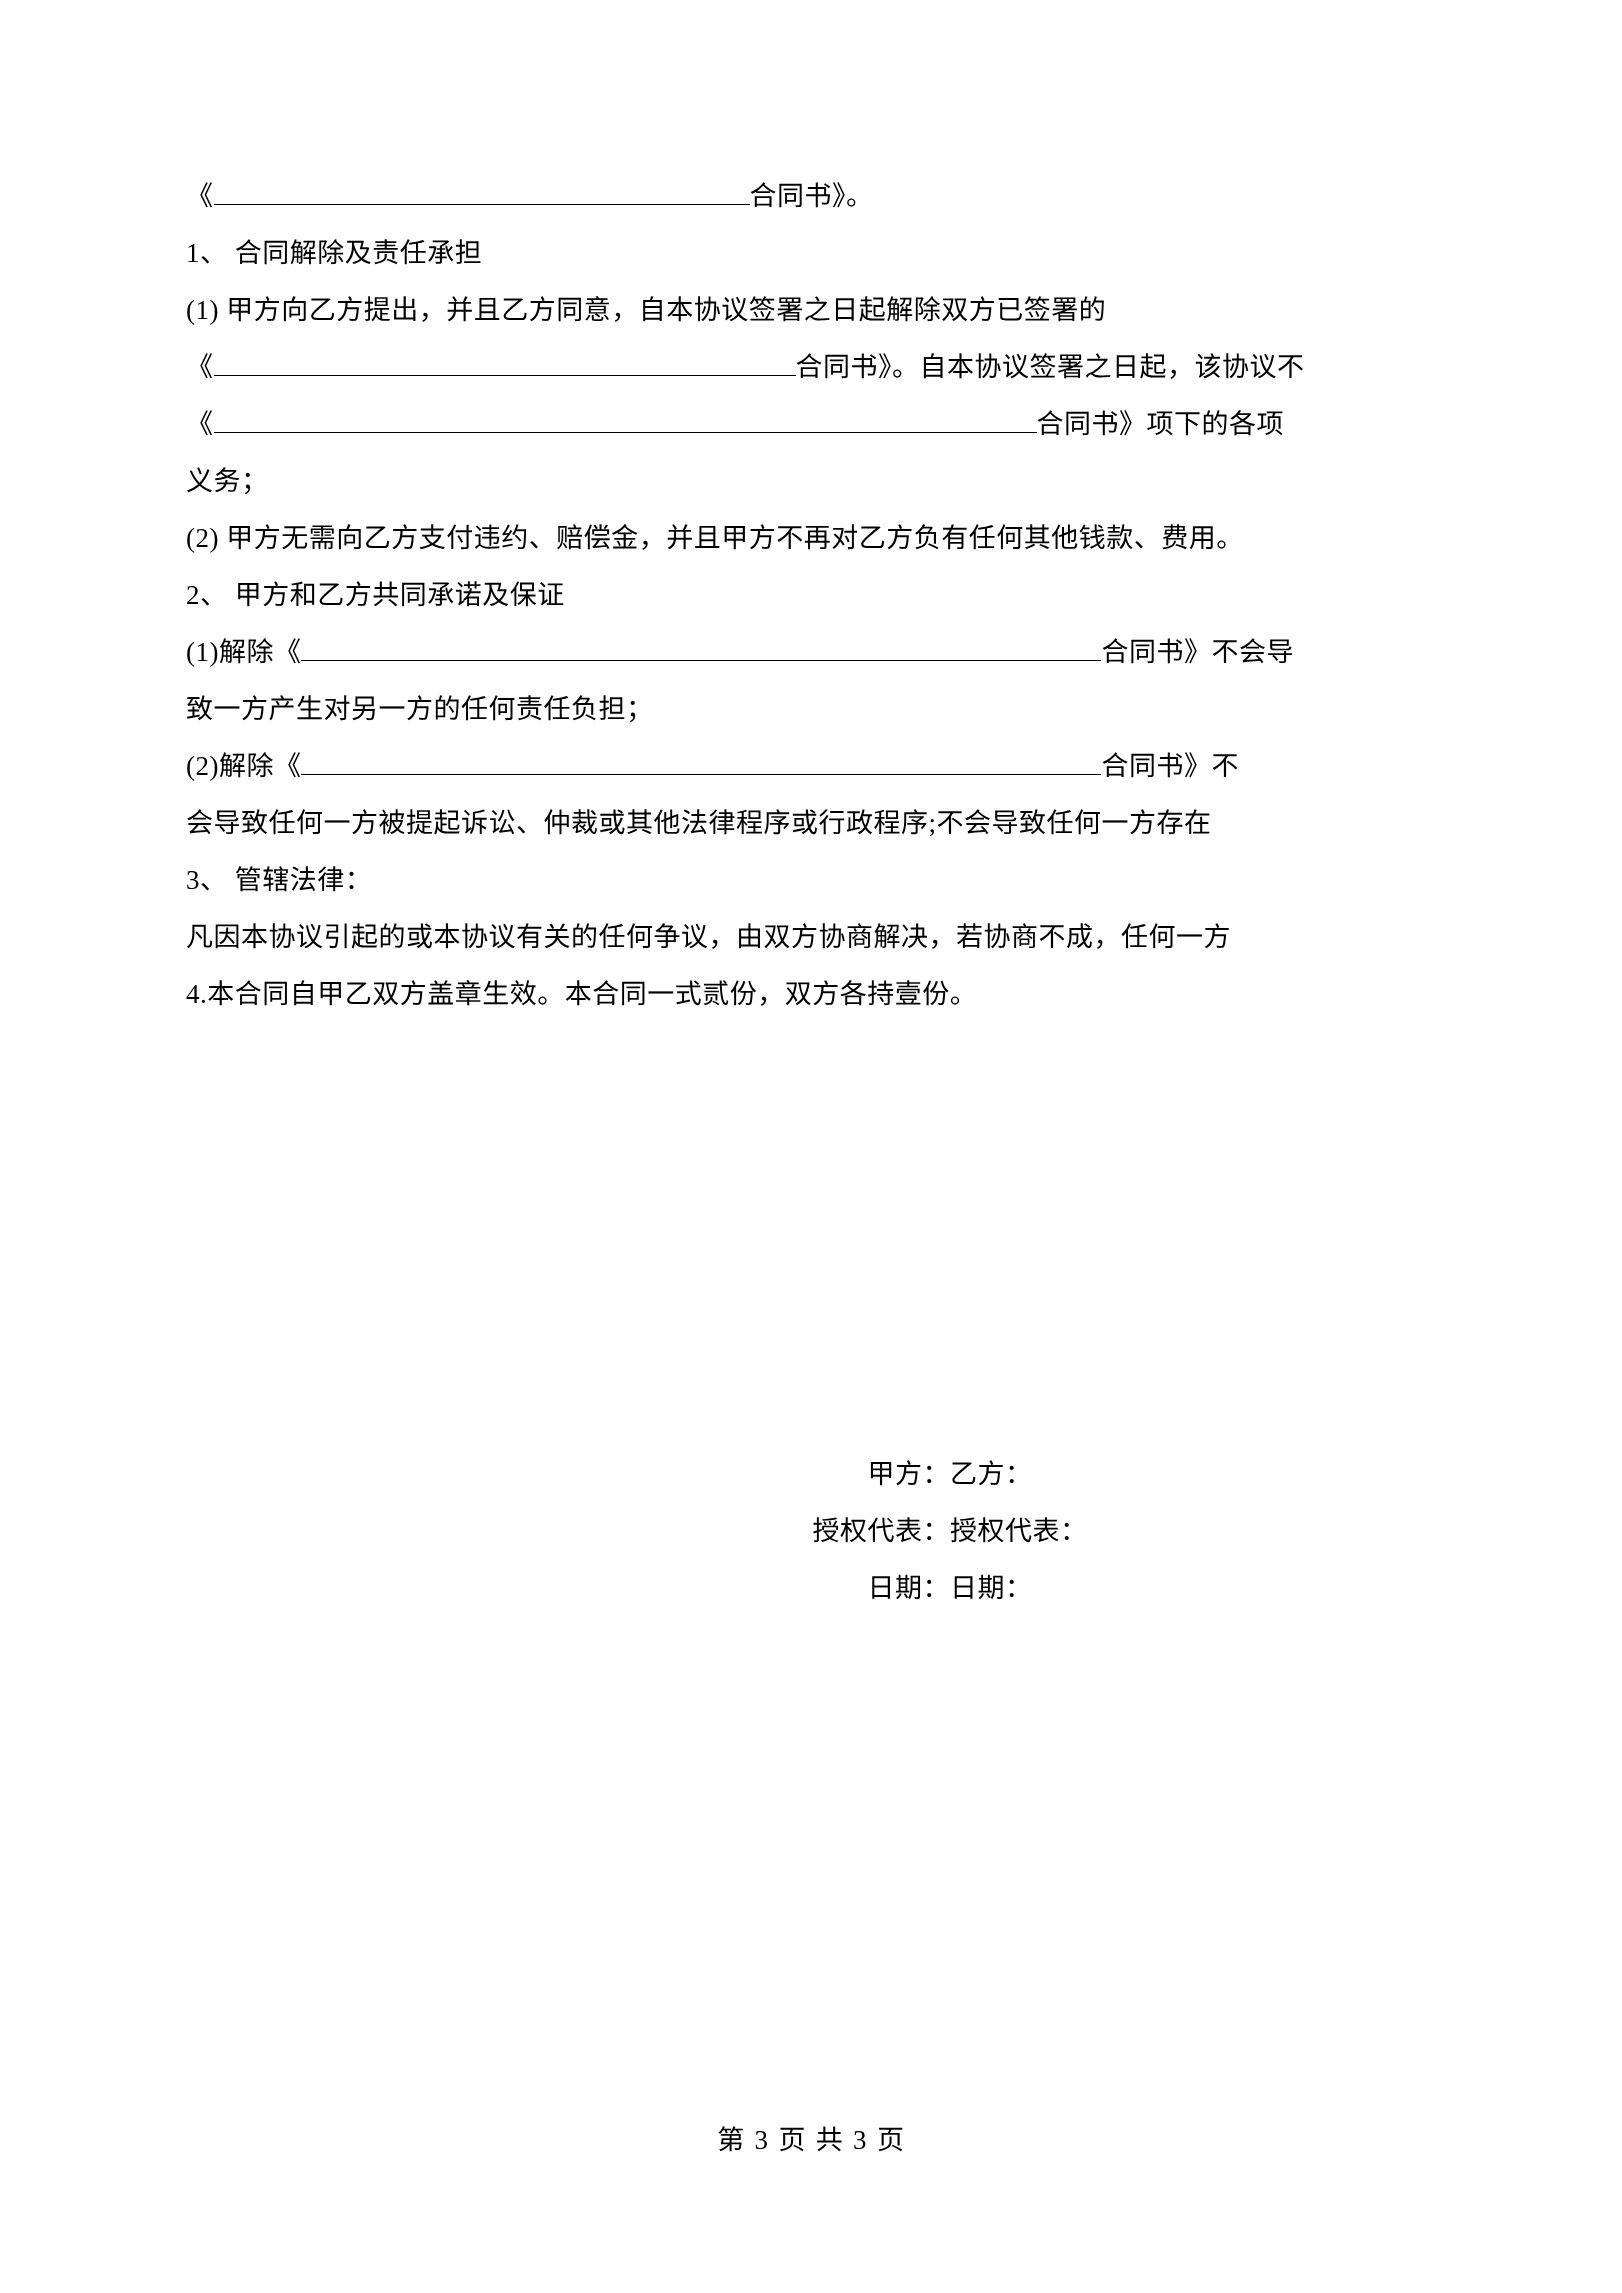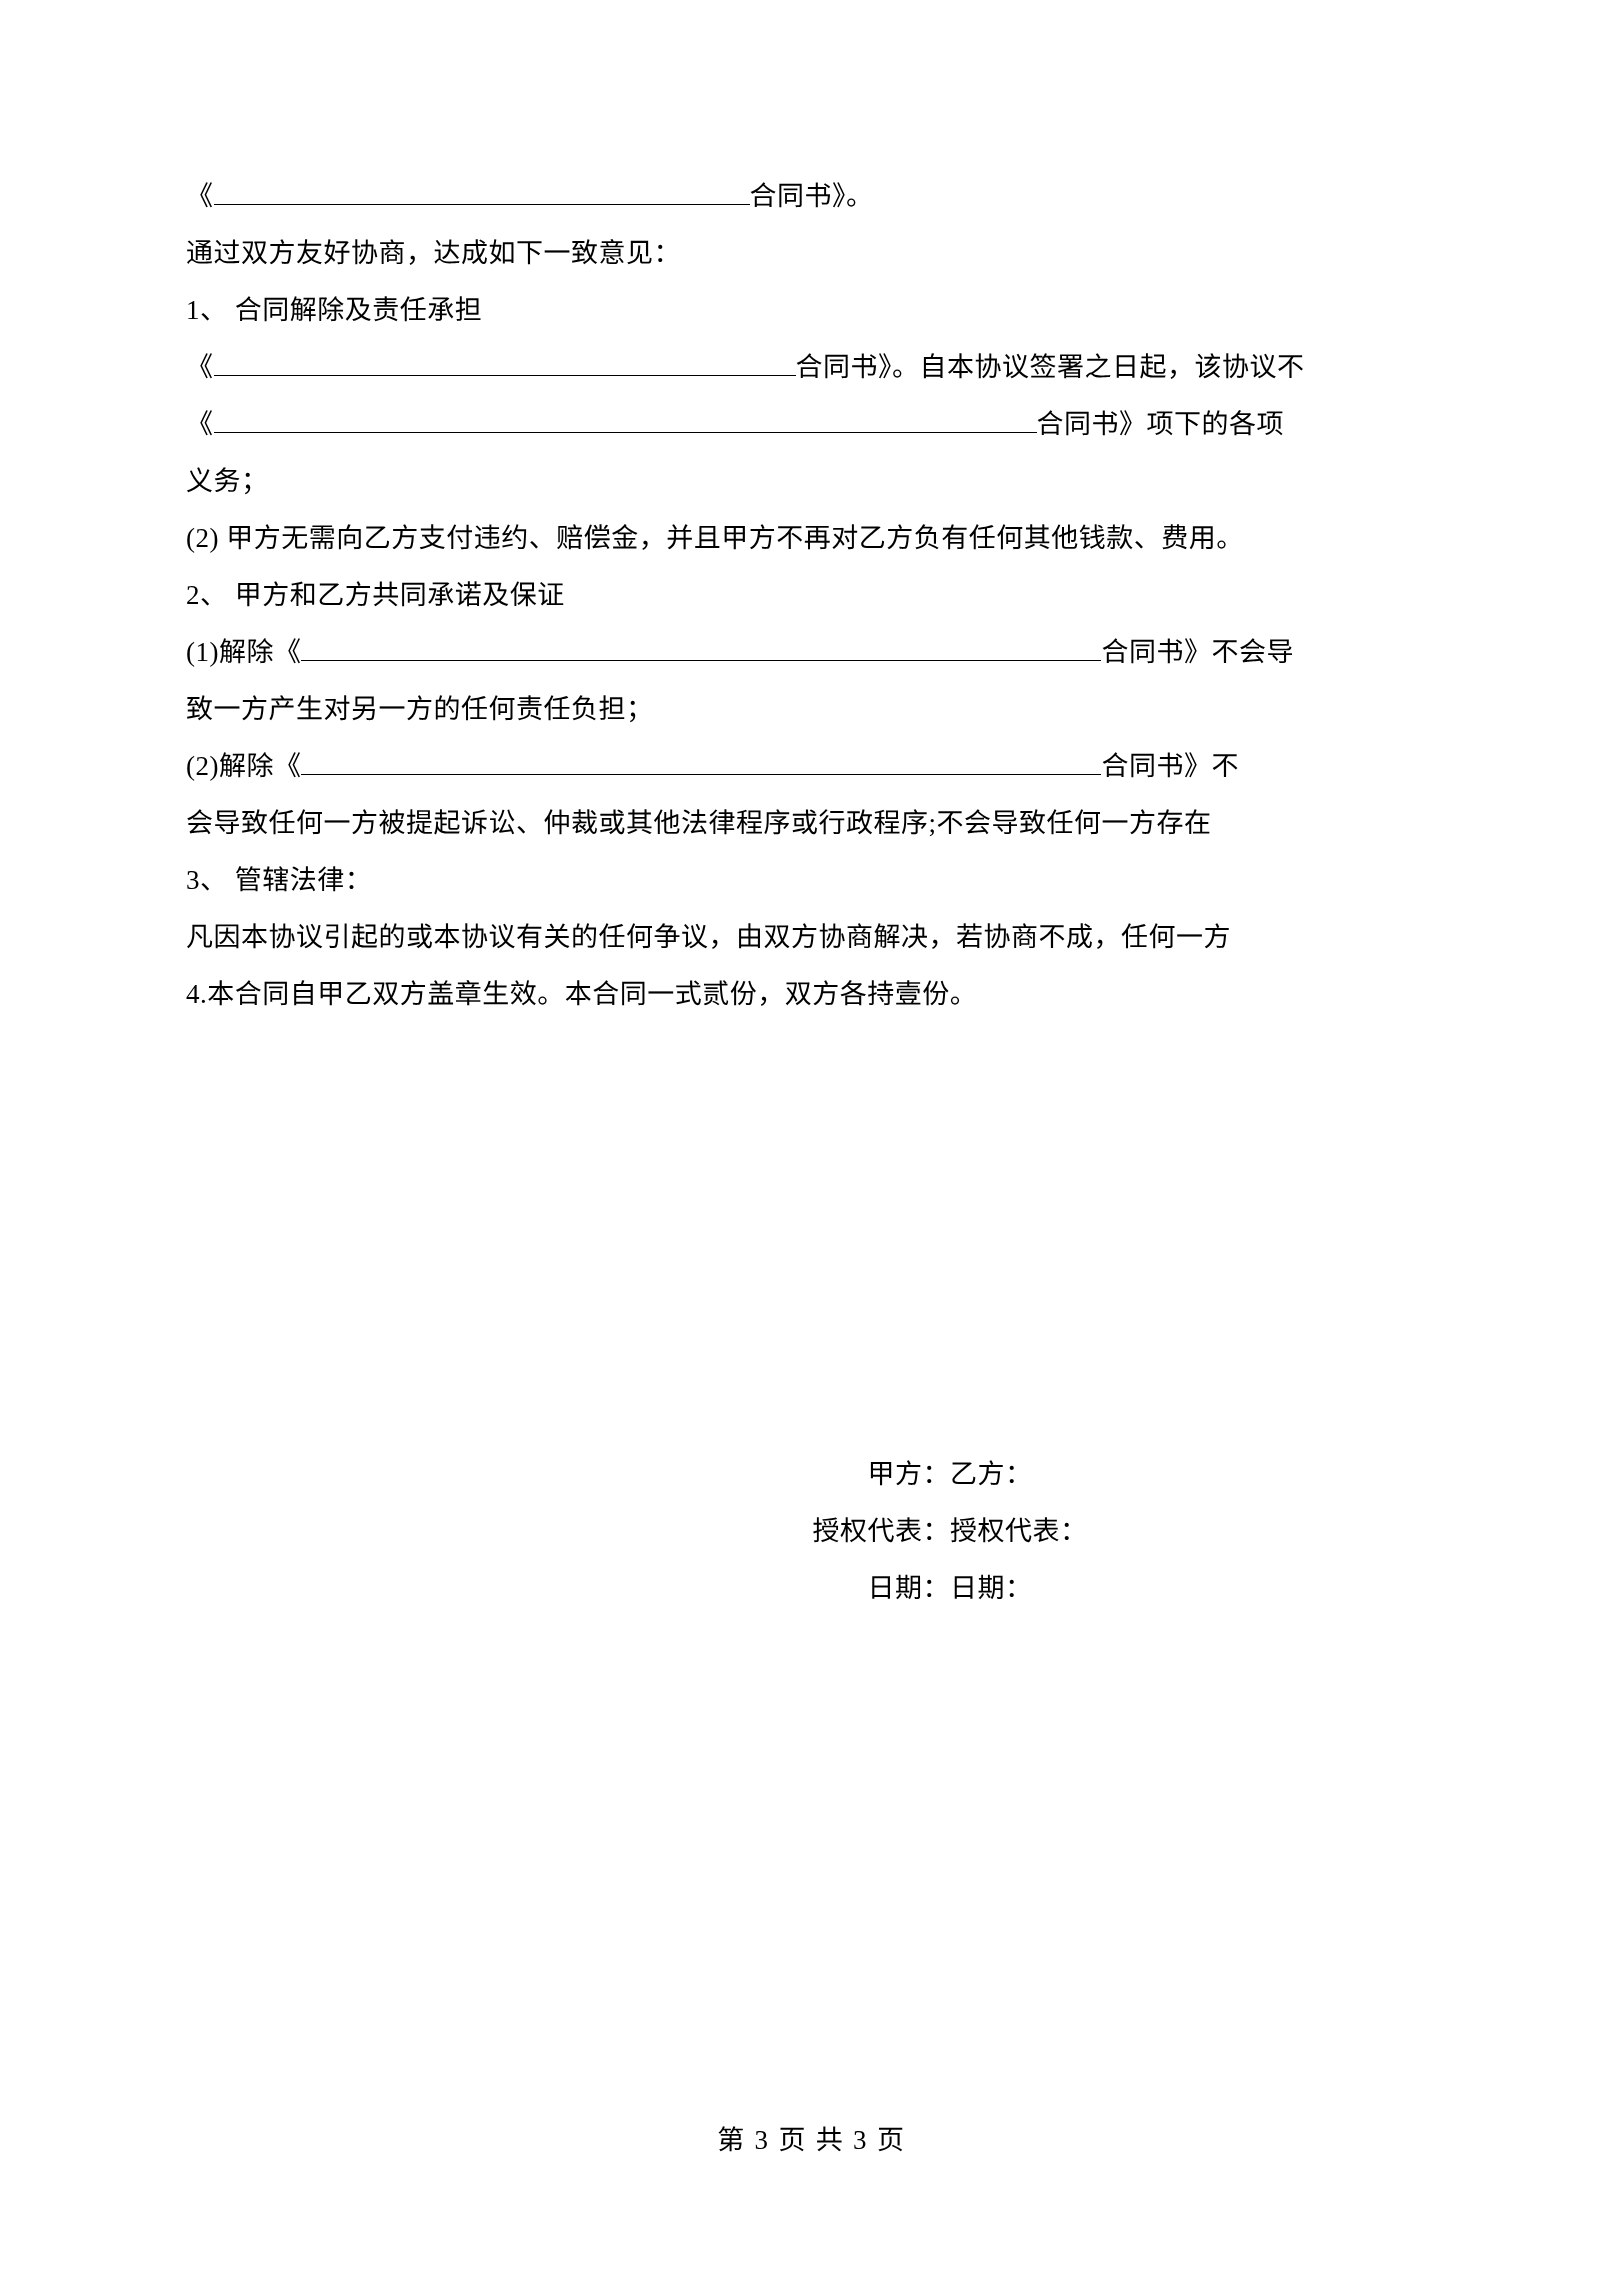--- a/index.html
+++ b/index.html
@@ -83,24 +83,24 @@
 <body>
 
 <div class="page">
 
   <div class="content">
 
     <div class="line">
       <span>《</span><span class="blank b-long"></span><span>合同书》。</span>
     </div>
 
-    <div class="line">通过双方友好协商，达成如下一致意见：</div>
 
     <div class="line">1、  合同解除及责任承担</div>
 
+    <div class="line">(1)  甲方向乙方提出，并且乙方同意，自本协议签署之日起解除双方已签署的</div>
 
     <div class="line">
       <span>《</span><span class="blank b-xlong"></span><span>合同书》。自本协议签署之日起，该协议不</span>
     </div>
 
 
     <div class="line">
       <span>《</span><span class="blank b-xxxlong"></span><span>合同书》项下的各项</span>
     </div>
 

